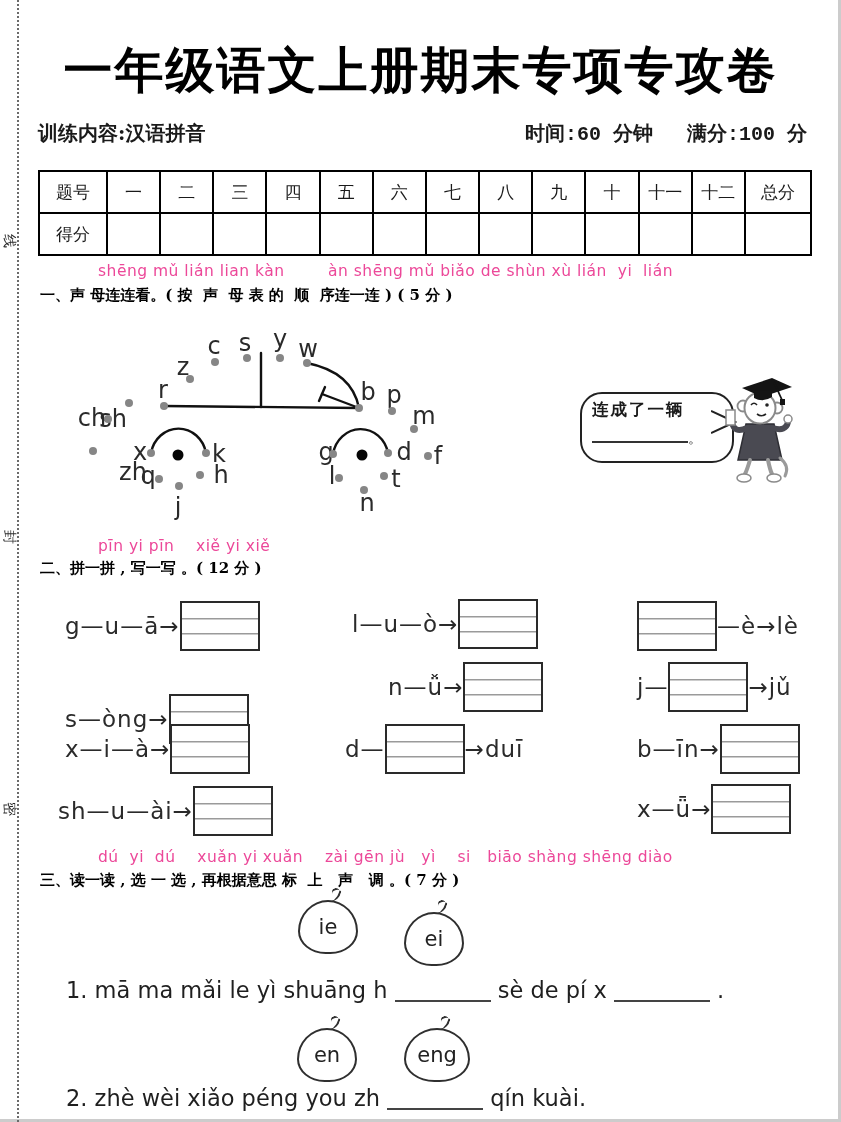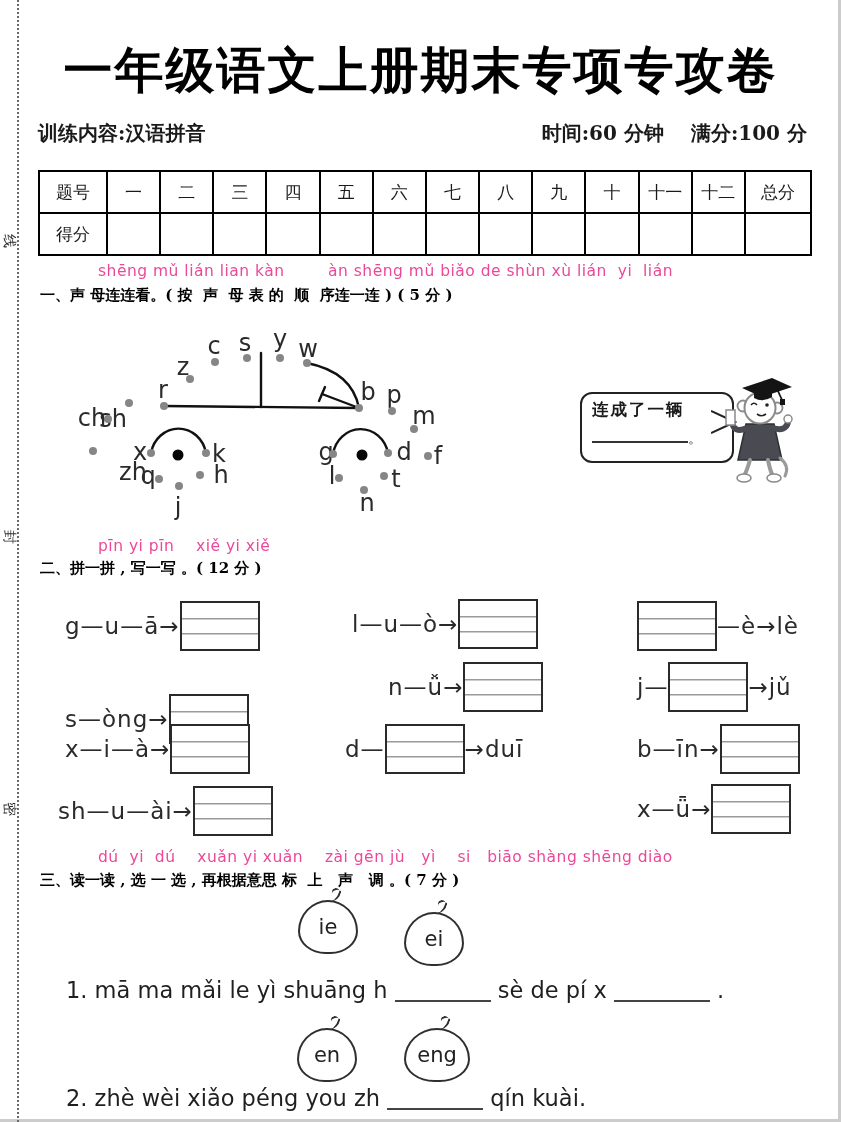--- a/index.html
+++ b/index.html
@@ -9,36 +9,36 @@
     box-shadow:inset -3px 0 0 #cccccc, inset 0 -3px 0 #cccccc;
   }
   
   .seal-dotted{position:absolute;left:17px;top:0;bottom:0;width:0;border-left:2px dotted #6a6a6a;}
   .seal-char{position:absolute;left:2px;font-size:14px;color:#2a2a2a;transform:rotate(90deg);font-family:"DejaVu Serif",serif;}
   
   .title{position:absolute;left:0;right:0;top:38px;text-align:center;font-size:49px;font-weight:900;
          font-family:"DejaVu Serif",serif;letter-spacing:2px;color:#000;}
   .info-row{position:absolute;left:38px;right:34px;top:120px;display:flex;justify-content:space-between;
             font-size:20px;font-weight:700;font-family:"DejaVu Serif",serif;}
-  .info-right{display:flex;gap:27px;}
+  .info-right{display:flex;gap:34px;font-family:Liberation Mono, monospace;}
   
   table.score{position:absolute;left:38px;top:170px;width:774px;border-collapse:collapse;table-layout:fixed;}
   table.score td{border:2px solid #000;height:38px;text-align:center;font-size:17px;font-family:"DejaVu Serif",serif;}
   table.score td.hd{width:64px;}
   table.score td.total{width:62px;}
   
   .py-line{position:absolute;font-size:15.5px;color:#ec4899;white-space:pre;letter-spacing:.5px;margin-left:24px;}
   .sec-title{position:absolute;font-size:15px;font-weight:700;color:#000;white-space:pre;font-family:"DejaVu Serif",serif;}
   
   #diagram{position:absolute;left:0;top:0;width:841px;height:1122px;pointer-events:none;}
   .ltr{position:absolute;transform:translate(-50%,-50%);font-size:24px;color:#2a2a2a;}
   .dot{position:absolute;width:8px;height:8px;border-radius:50%;background:#868686;transform:translate(-50%,-50%);}
   .hub{position:absolute;width:11px;height:11px;border-radius:50%;background:#050505;transform:translate(-50%,-50%);}
   
-  .bubble{position:absolute;left:580px;top:392px;width:132px;height:62px;border:2px solid #222;border-radius:12px;
+  .bubble{position:absolute;left:580px;top:392px;width:132px;height:62px;border:2px solid #222;border-radius:22px;
           background:#fff;padding:5px 8px 0 10px;}
   .bubble-text{font-size:16.5px;font-weight:700;font-family:"DejaVu Serif",serif;letter-spacing:2px;}
   .bubble-line{display:inline-block;width:96px;border-bottom:2px solid #333;height:20px;}
   .bubble-tail{position:absolute;left:711px;top:408px;}
   
   .sp-item{position:absolute;display:inline-flex;align-items:center;font-size:23px;color:#2a2a2a;letter-spacing:1px;white-space:pre;}
   .pbox{width:76px;height:46px;border:2px solid #2a2a2a;background:
         linear-gradient(#9a9a9a,#9a9a9a) 0 33%/100% 1.5px no-repeat,
         linear-gradient(#9a9a9a,#9a9a9a) 0 67%/100% 1.5px no-repeat,#fff;flex:0 0 auto;}
   

